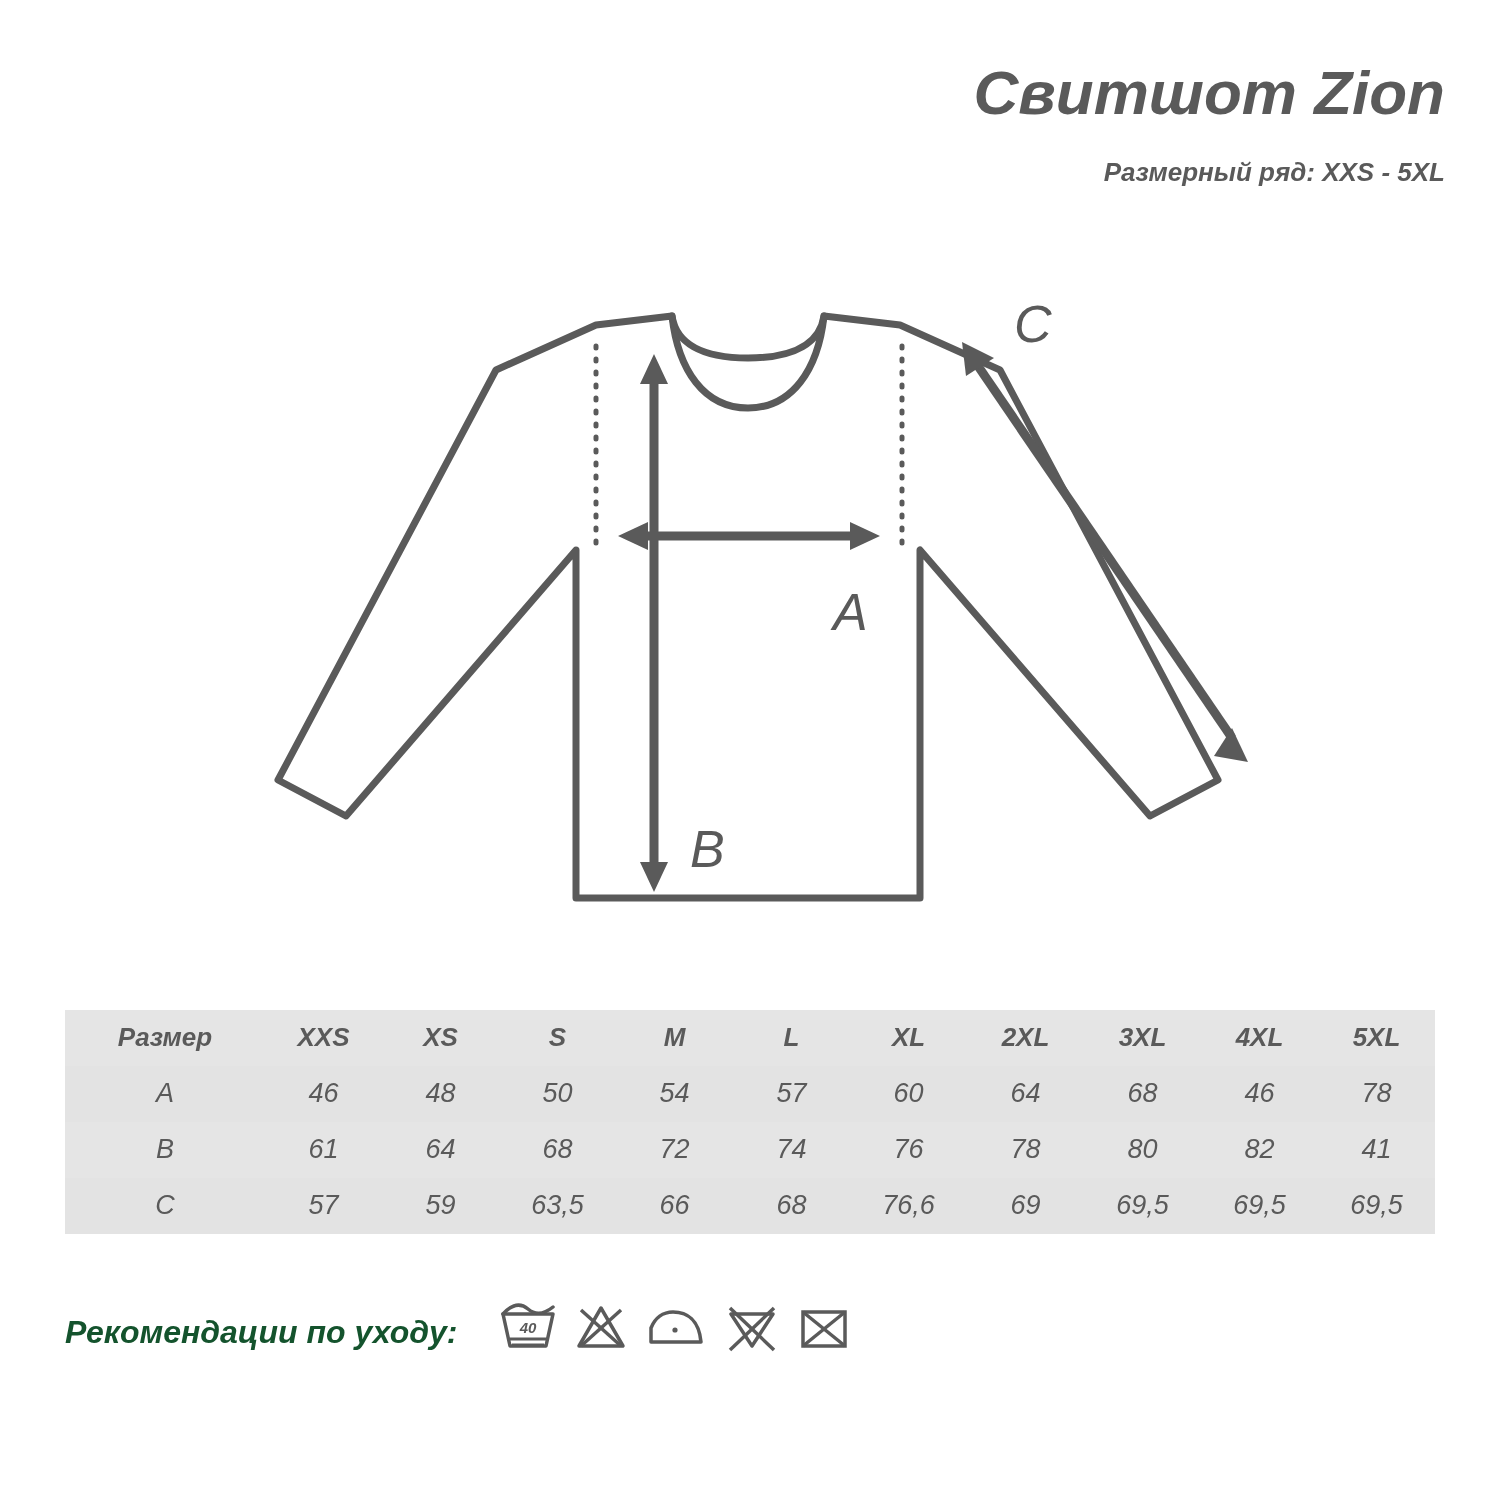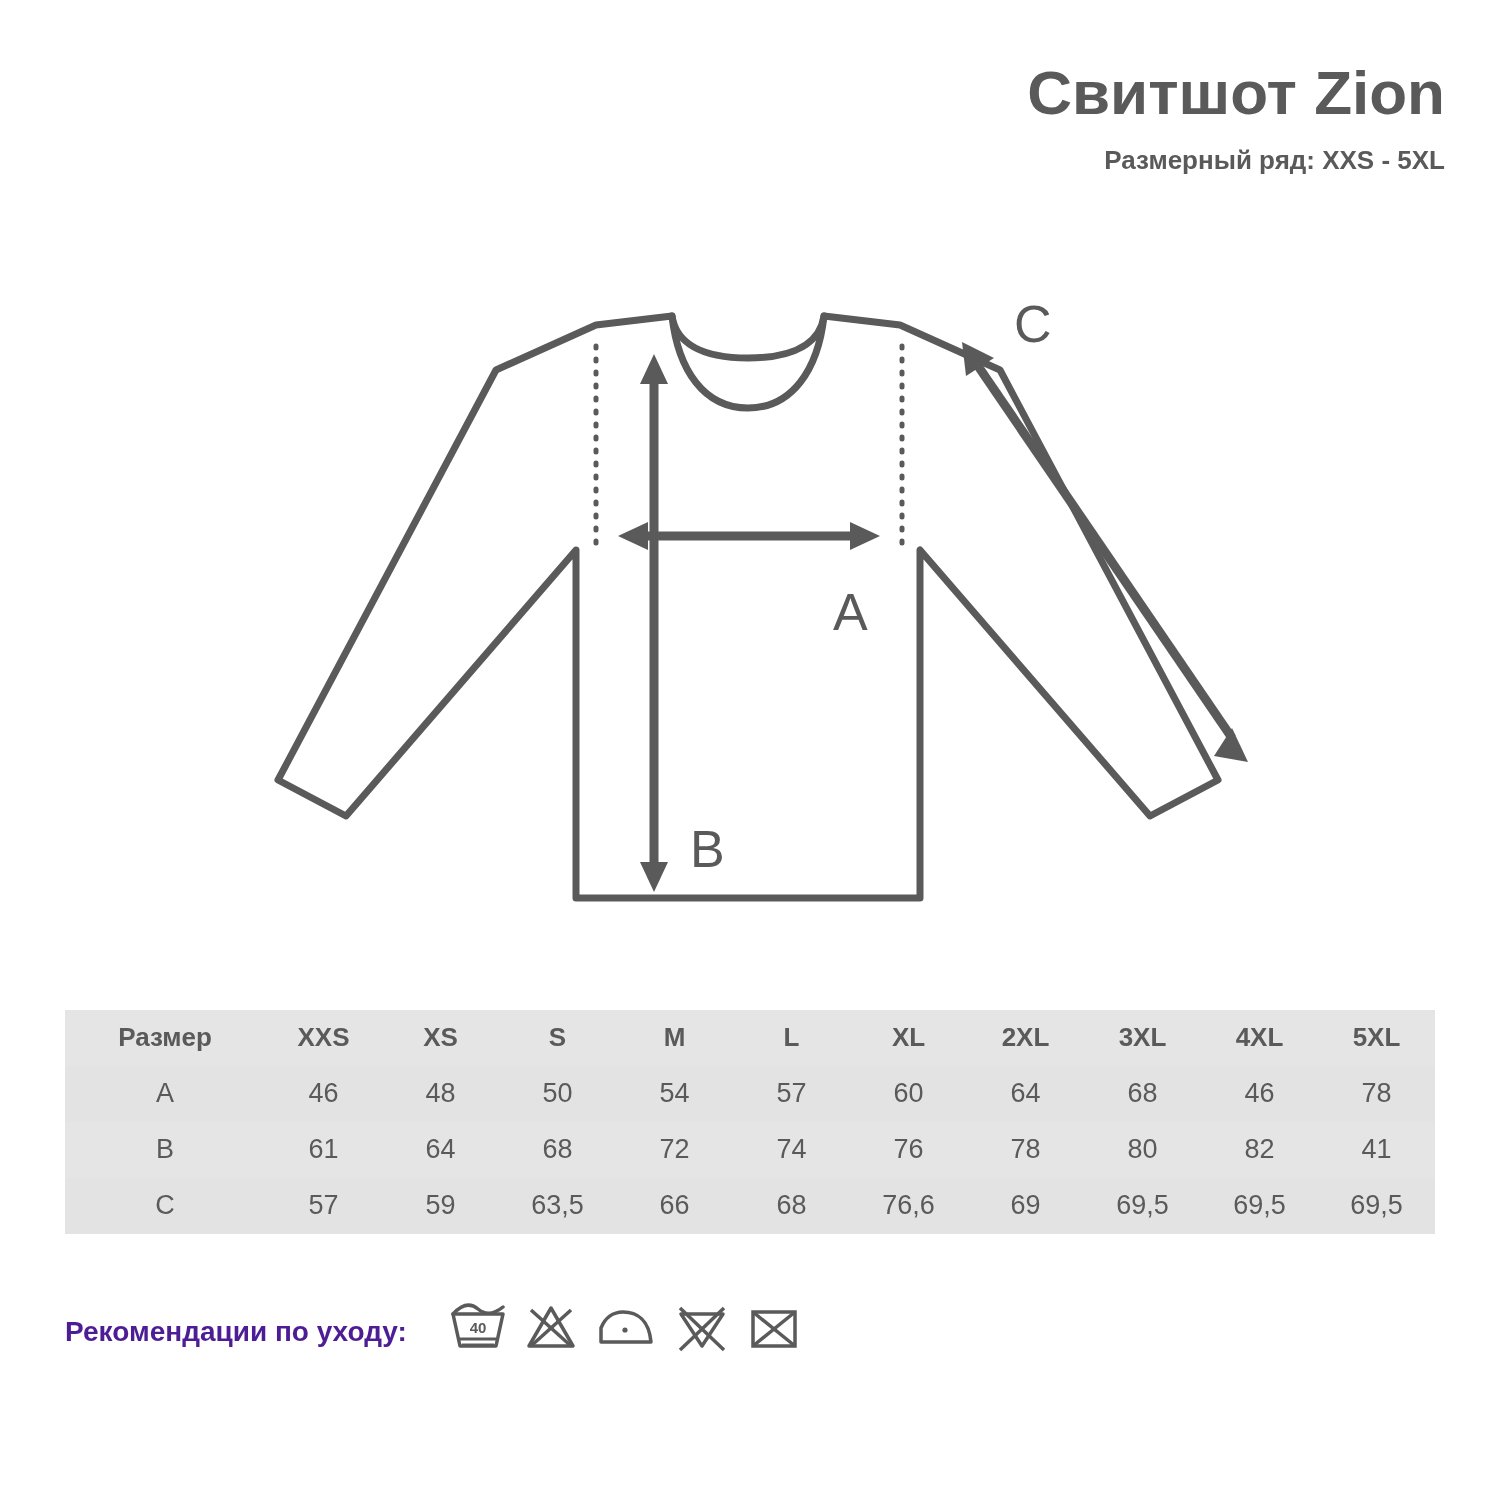--- a/index.html
+++ b/index.html
@@ -11,39 +11,40 @@
     width: 1500px;
     height: 1500px;
     font-family: "Liberation Sans", sans-serif;
     color: #5a5a5a;
     position: relative;
     overflow: hidden;
   }
   .page {
     position: absolute;
     inset: 0;
+    font-style: italic;
   }
 
   
   .header {
     position: absolute;
     top: 60px;
     right: 55px;
     text-align: right;
   }
   .title {
     font-size: 62px;
     font-weight: bold;
     color: #5a5a5a;
     letter-spacing: 0px;
     line-height: 1.05;
     white-space: nowrap;
   }
   .subtitle {
-    margin-top: 20px;
+    margin-top: 32px;
     font-size: 26px;
     font-weight: bold;
     color: #5a5a5a;
     white-space: nowrap;
   }
 
   
   .diagram {
     position: absolute;
     top: 250px;
@@ -94,23 +95,23 @@
   
   .care {
     position: absolute;
     top: 1300px;
     left: 65px;
     display: flex;
     align-items: center;
     gap: 42px;
   }
   .care-label {
-    font-size: 28px;
-    font-weight: bold;
-    color: #4c1d95;
+    font-size: 32px;
+    font-weight: bold;
+    color: #14532d;
     white-space: nowrap;
     margin-top: 10px;
   }
   .care-icons {
     display: flex;
     align-items: flex-end;
     gap: 18px;
   }
   .care-icons svg {
     display: block;

